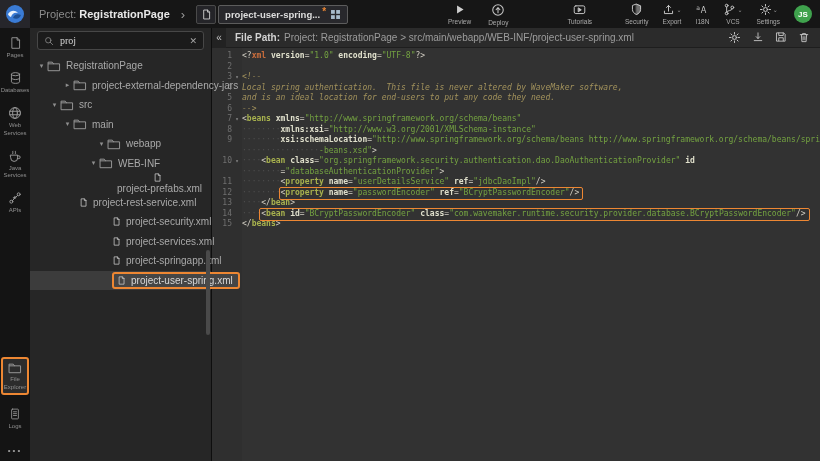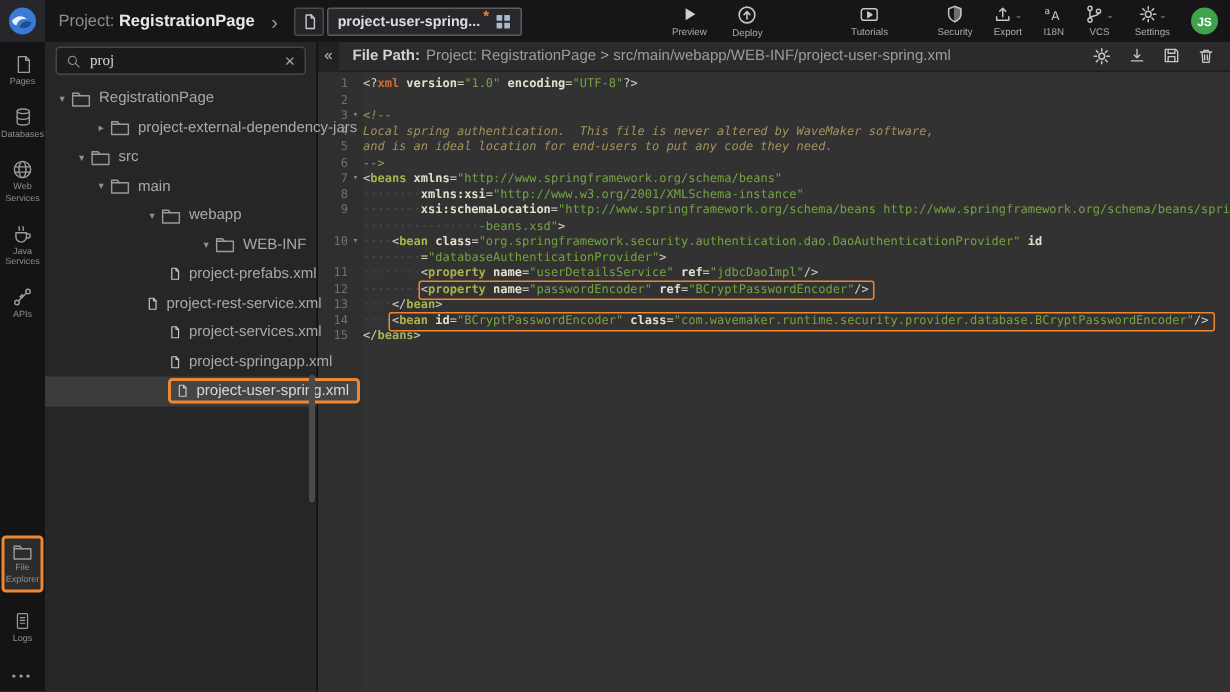--- a/index.html
+++ b/index.html
@@ -364,54 +364,66 @@
             <span style="display: flex; align-items: center;">
               <span class="t-ico">
                 <svg width="14" height="12" viewBox="0 0 16 14" fill="none" stroke="#9b9b9b" stroke-width="1.1" stroke-linecap="round" stroke-linejoin="round">
                   <path d="M1.5 2.5h4.5l1.5 2h7v8h-13z"></path>
                   <path d="M1.5 4.5h6"></path>
                 </svg>
               </span>
               <span class="t-lbl">webapp</span>
             </span>
           </div>
-          <div class="tree-row" style="padding-left: 58px; margin-left: 44px;">
+          <div class="tree-row" style="padding-left: 58px;">
             <span class="chev">▾</span>
             <span style="display: flex; align-items: center;">
               <span class="t-ico">
                 <svg width="14" height="12" viewBox="0 0 16 14" fill="none" stroke="#9b9b9b" stroke-width="1.1" stroke-linecap="round" stroke-linejoin="round">
                   <path d="M1.5 2.5h4.5l1.5 2h7v8h-13z"></path>
                   <path d="M1.5 4.5h6"></path>
                 </svg>
               </span>
               <span class="t-lbl">WEB-INF</span>
             </span>
           </div>
           <div class="tree-row" style="padding-left: 71px;">
             <span class="chev"></span>
-            <span style="display: flex; align-items: center;">
+            <span style="display: flex; align-items: center; flex-direction: column;">
               <span class="t-ico">
                 <svg width="9" height="11" viewBox="0 0 16 16" fill="none" stroke="#c6c6c6" stroke-width="1.4" stroke-linecap="round" stroke-linejoin="round">
                   <path d="M4.5 1.5h5l3 3v10h-8z"></path>
                   <path d="M9.5 1.5v3h3"></path>
                 </svg>
               </span>
               <span class="t-lbl">project-prefabs.xml</span>
             </span>
           </div>
-          <div class="tree-row" style="padding-left: 56px;">
+          <div class="tree-row" style="padding-left: 38px;">
             <span class="chev"></span>
             <span style="display: flex; align-items: center;">
               <span class="t-ico">
                 <svg width="9" height="11" viewBox="0 0 16 16" fill="none" stroke="#c6c6c6" stroke-width="1.4" stroke-linecap="round" stroke-linejoin="round">
                   <path d="M4.5 1.5h5l3 3v10h-8z"></path>
                   <path d="M9.5 1.5v3h3"></path>
                 </svg>
               </span>
               <span class="t-lbl">project-rest-service.xml</span>
+            </span>
+          </div>
+          <div class="tree-row" style="padding-left: 71px;">
+            <span class="chev"></span>
+            <span style="display: flex; align-items: center;">
+              <span class="t-ico">
+                <svg width="9" height="11" viewBox="0 0 16 16" fill="none" stroke="#c6c6c6" stroke-width="1.4" stroke-linecap="round" stroke-linejoin="round">
+                  <path d="M4.5 1.5h5l3 3v10h-8z"></path>
+                  <path d="M9.5 1.5v3h3"></path>
+                </svg>
+              </span>
+              <span class="t-lbl">project-security.xml</span>
             </span>
           </div>
           <div class="tree-row" style="padding-left: 71px;">
             <span class="chev"></span>
             <span style="display: flex; align-items: center;">
               <span class="t-ico">
                 <svg width="9" height="11" viewBox="0 0 16 16" fill="none" stroke="#c6c6c6" stroke-width="1.4" stroke-linecap="round" stroke-linejoin="round">
                   <path d="M4.5 1.5h5l3 3v10h-8z"></path>
                   <path d="M9.5 1.5v3h3"></path>
                 </svg>

